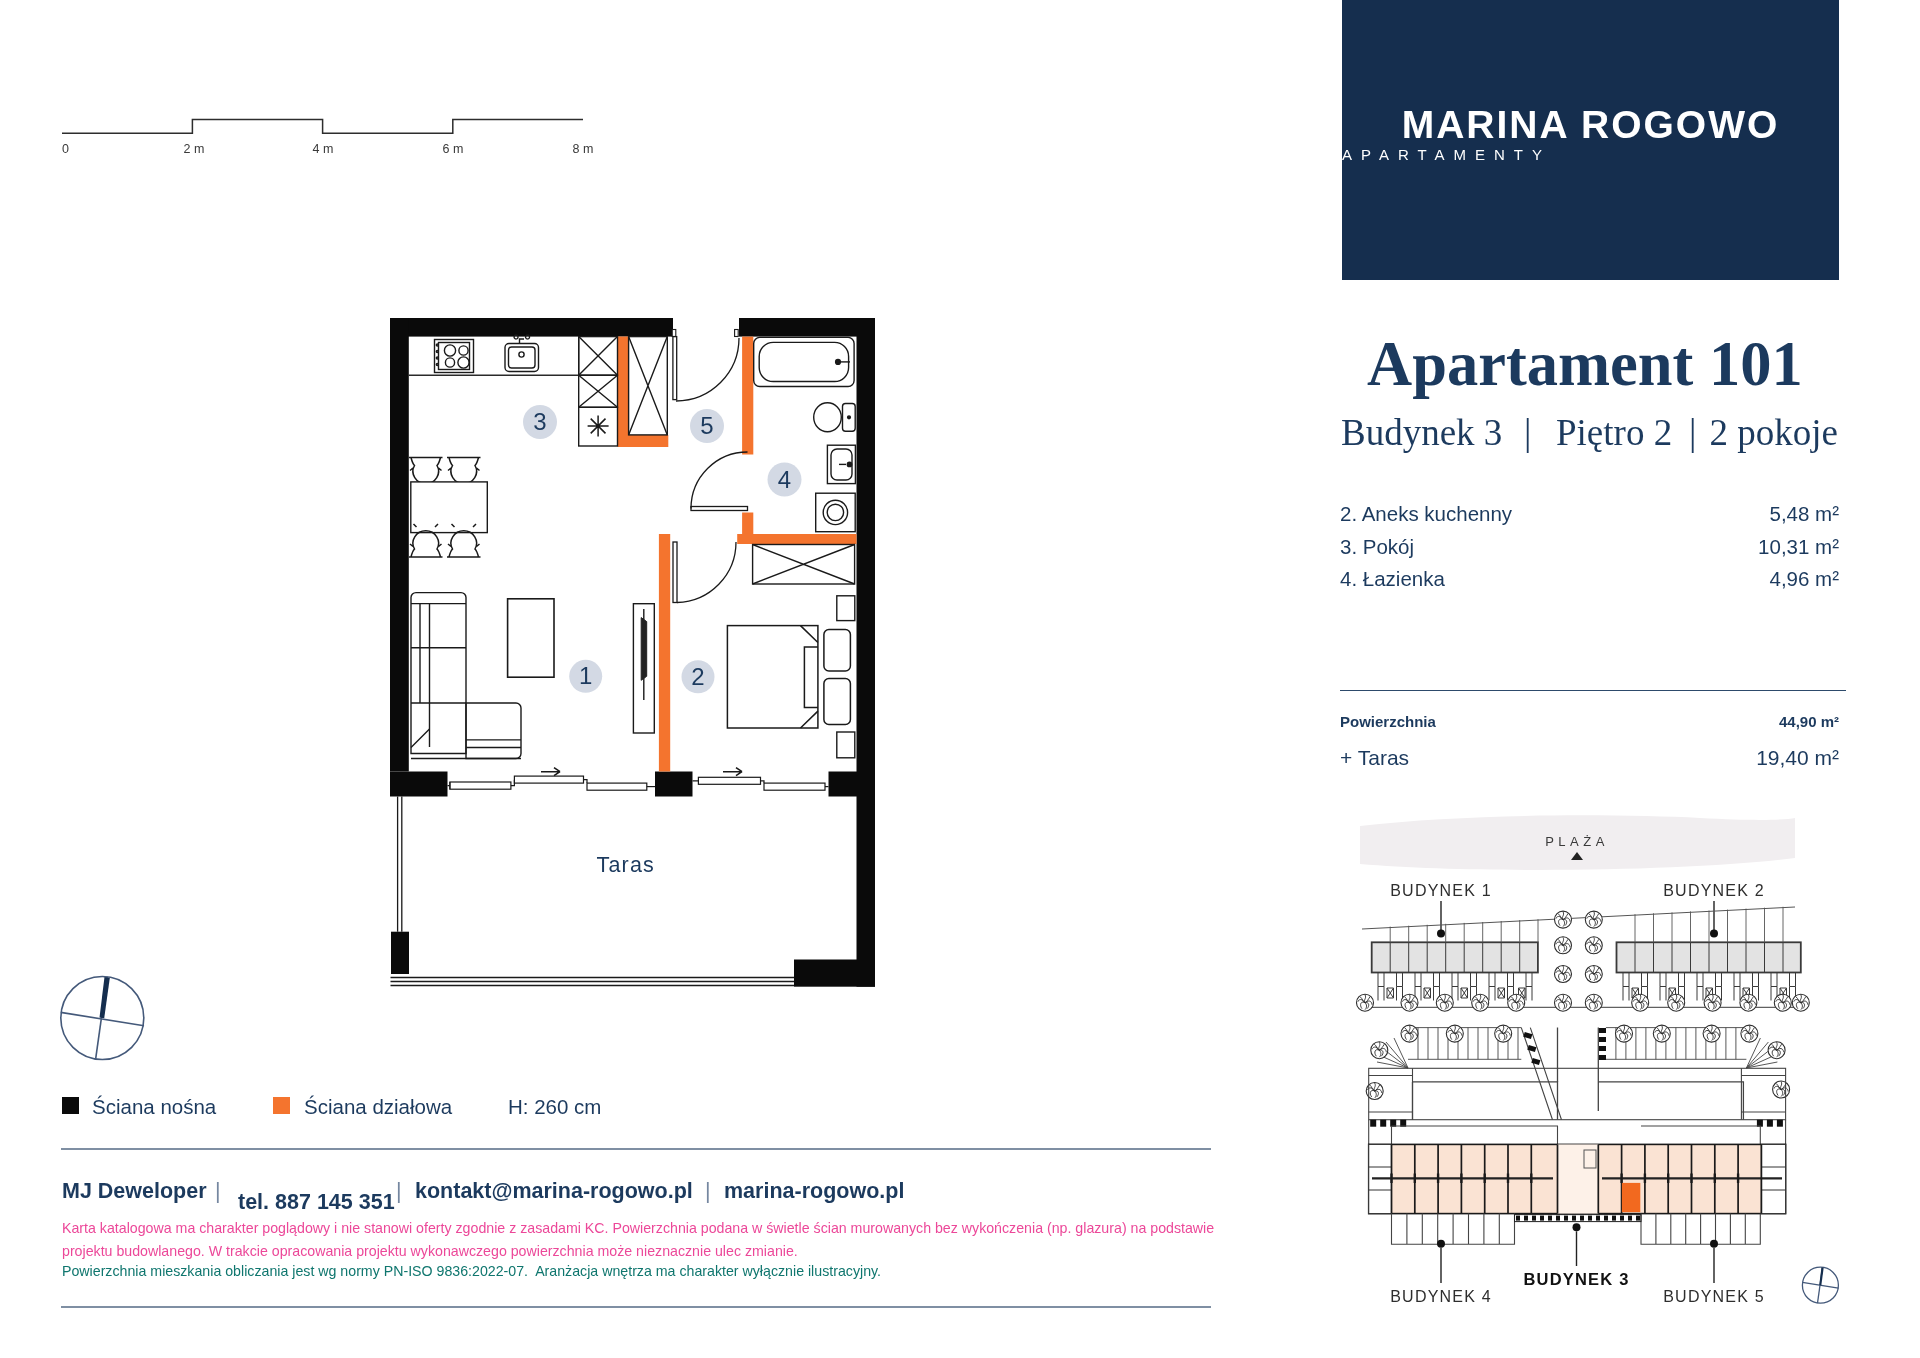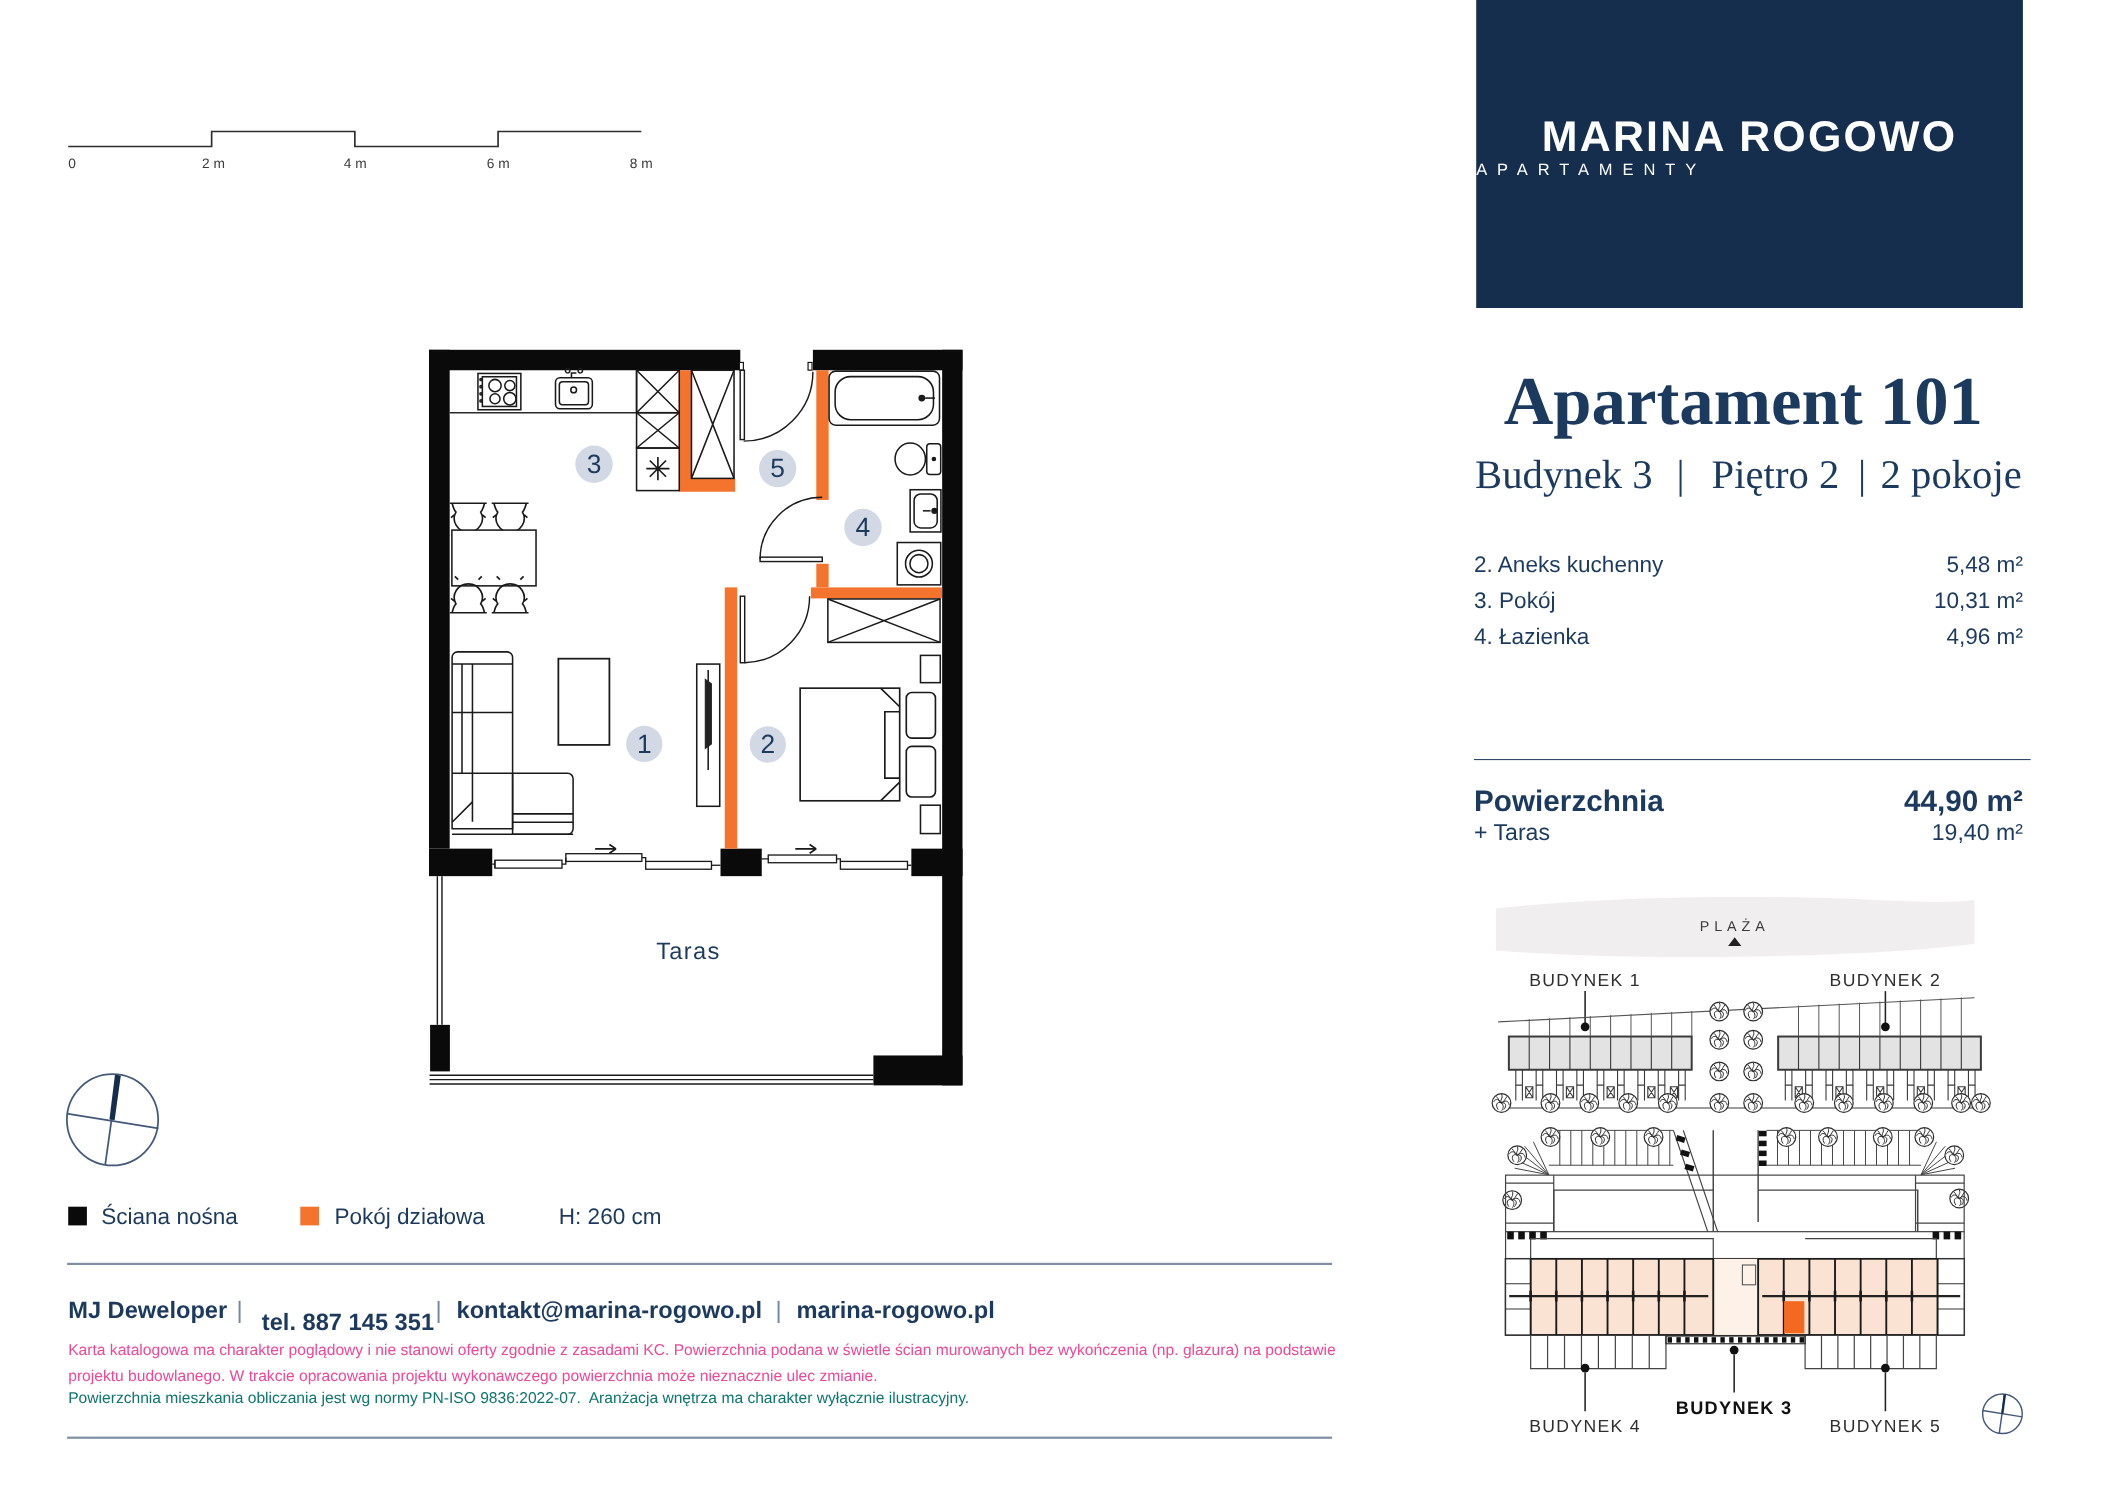--- a/index.html
+++ b/index.html
@@ -30,33 +30,33 @@
 </div>
 
 <div class="abs navy" style="left:1340px;top:498.1px;width:499px;font-size:20.5px;line-height:32.6px;">
   <div><span>2. Aneks kuchenny</span><span style="float:right;">5,48 m²</span></div>
   <div><span>3. Pokój</span><span style="float:right;">10,31 m²</span></div>
   <div><span>4. Łazienka</span><span style="float:right;">4,96 m²</span></div>
 </div>
 
 <div class="abs" style="left:1340px;top:689.5px;width:506px;height:0;border-top:1.8px solid #2d4a6b;"></div>
 
-<div class="abs navy" style="left:1340px;top:712.5px;width:499px;font-size:27px;font-weight:bold;">
+<div class="abs navy" style="left:1340px;top:712.5px;width:499px;font-size:15px;font-weight:bold;">
   <span>Powierzchnia</span><span style="float:right;">44,90 m²</span>
 </div>
 
 <div class="abs navy" style="left:1340px;top:745.5px;width:499px;font-size:21px;">
   <span>+ Taras</span><span style="float:right;">19,40 m²</span>
 </div>
 
 <div class="abs navy" style="left:0;top:0;font-size:20.5px;">
   <span class="abs" style="left:62px;top:1096.5px;width:17px;height:17px;background:#0a0a0a;"></span>
   <span class="abs nw" style="left:92px;top:1094.5px;">Ściana nośna</span>
   <span class="abs" style="left:272.5px;top:1096.5px;width:17px;height:17px;background:#f4742e;"></span>
-  <span class="abs nw" style="left:304px;top:1094.5px;">Pokój działowa</span>
+  <span class="abs nw" style="left:304px;top:1094.5px;">Ściana działowa</span>
   <span class="abs nw" style="left:508px;top:1094.5px;">H: 260 cm</span>
 </div>
 
 <div class="abs" style="left:61px;top:1148px;width:1150px;height:0;border-top:2px solid #7f8fa3;"></div>
 
 <div class="abs navy" style="left:0;top:0;font-size:21.5px;font-weight:bold;">
   <span class="abs nw" style="left:62px;top:1179px;">MJ Deweloper</span>
   <span class="abs" style="left:215px;top:1179px;color:#7587a0;font-weight:normal;">|</span>
   <span class="abs nw" style="left:238px;top:1179px;margin-top:11px;">tel. 887 145 351</span>
   <span class="abs" style="left:396px;top:1179px;color:#7587a0;font-weight:normal;">|</span>

